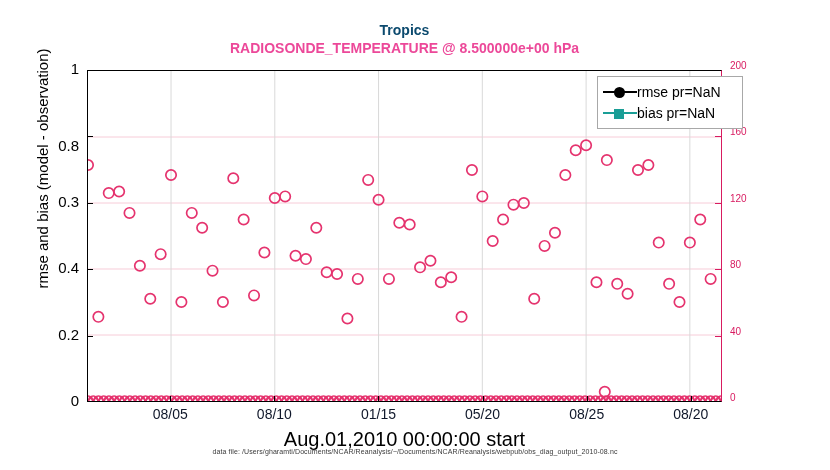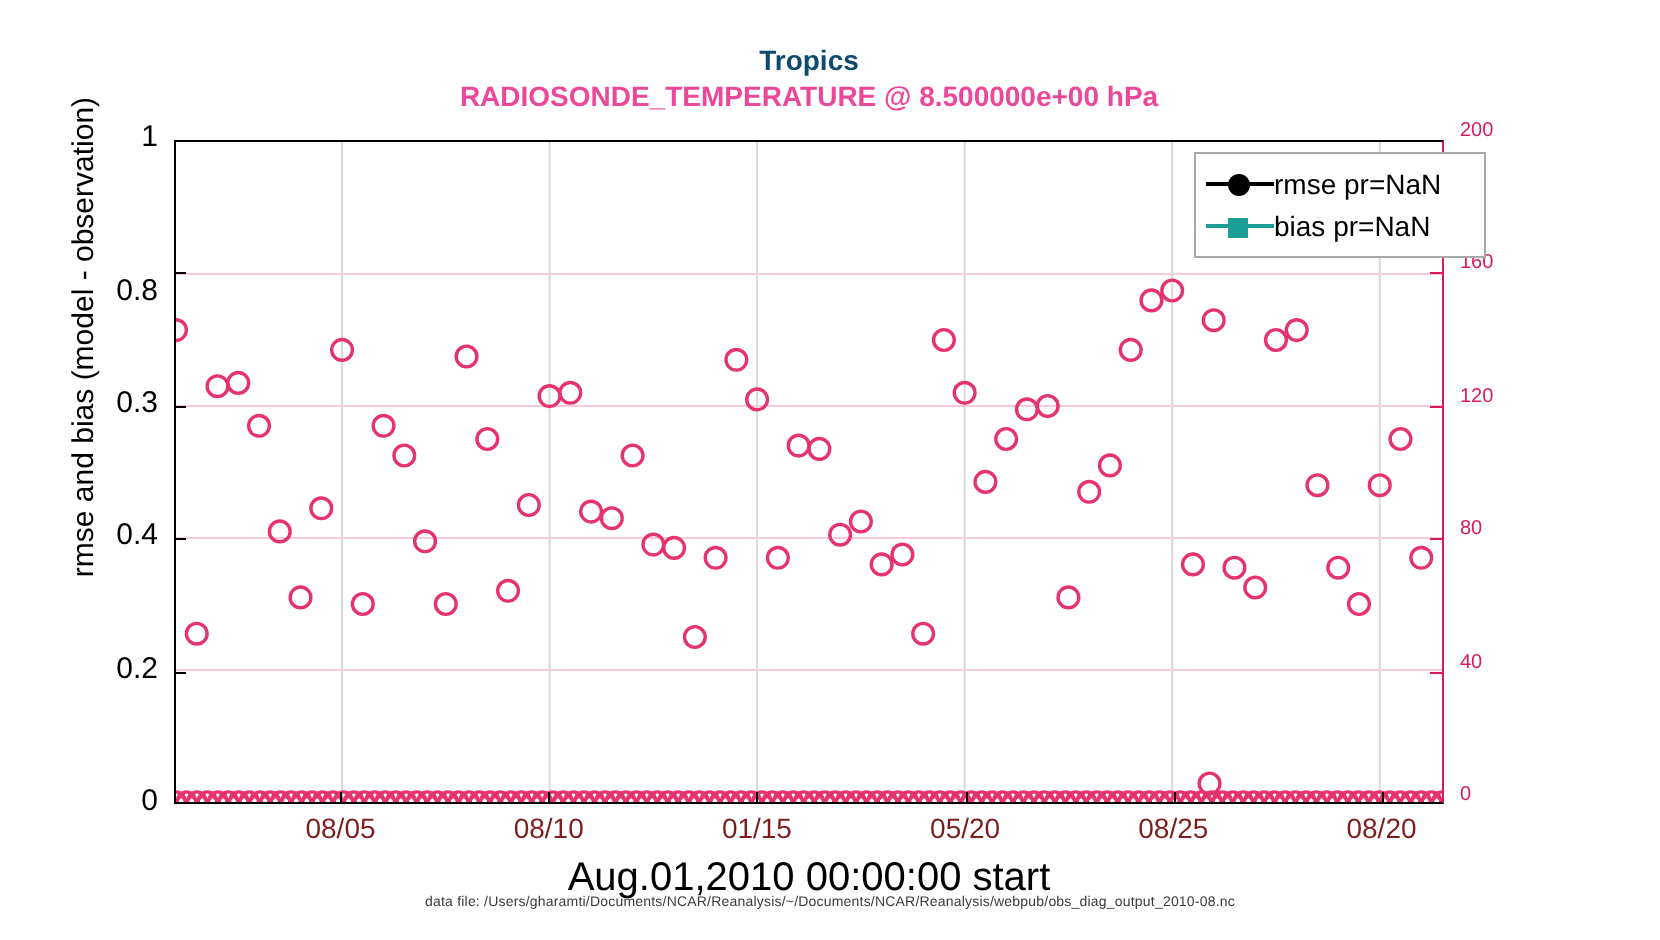--- a/index.html
+++ b/index.html
@@ -78,21 +78,21 @@
     width: 40px;
     text-align: left;
     font-size: 10px;
     color: #d81b60;
   }
   .xtick-label {
     position: absolute;
     width: 60px;
     text-align: center;
     font-size: 14px;
-    color: #7f1d1d;
+    color: #0f172a;
     top: 406px;
   }
   .tickmark-left {
     position: absolute;
     left: 87px;
     width: 6px;
     height: 0;
     border-top: 1.5px solid #000;
   }
   .tickmark-right {

